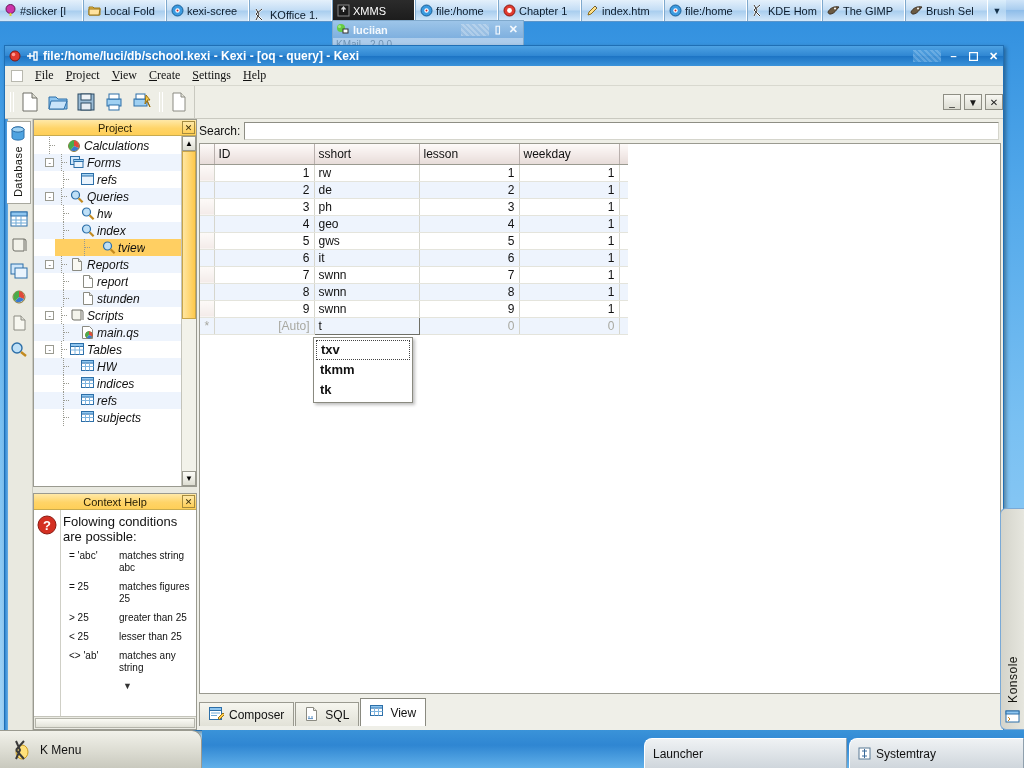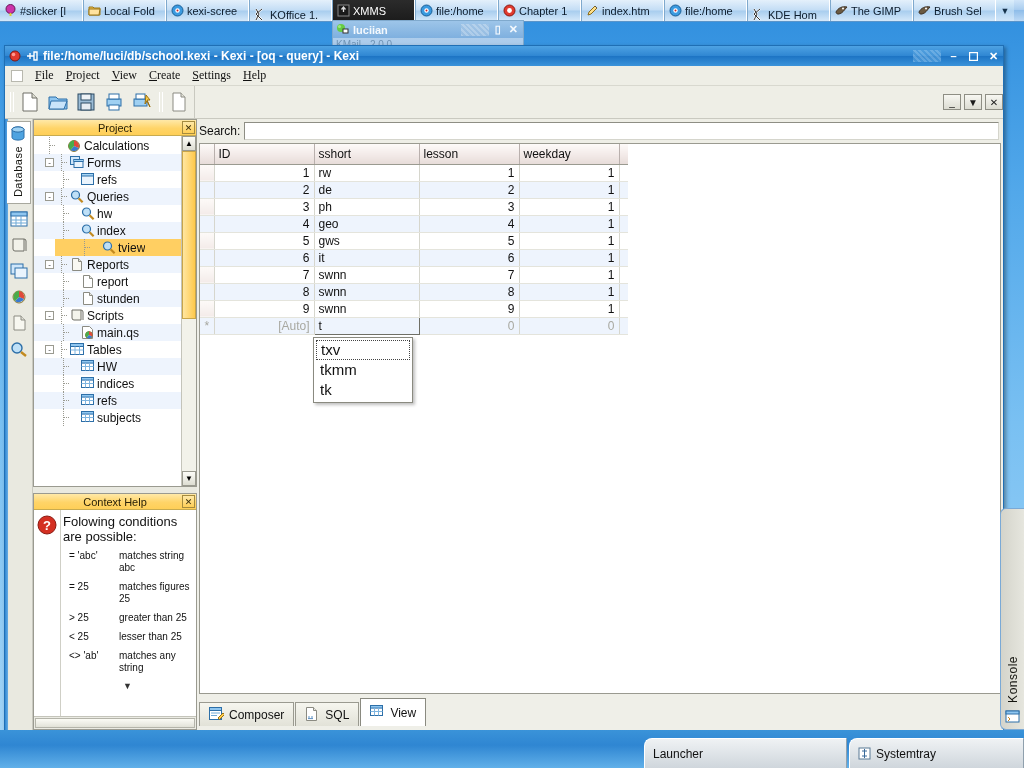--- a/index.html
+++ b/index.html
@@ -154,21 +154,21 @@
   }
   .panel-caption .closeb {
     position: absolute; right: 1px; top: 1px; width: 13px; height: 13px;
     border: 1px solid #a58b3e; background: linear-gradient(180deg,#ffe9a8,#ffcf57);
     display:flex;align-items:center;justify-content:center;font-size:9px;color:#3a2f0c;
   }
   .tree-wrap { flex: 1; display: flex; min-height: 0; background: #ffffff; }
   .tree { flex: 1; overflow: hidden; position: relative; padding-top: 1px;}
   .trow {
     height: 17px; display: flex; align-items: center; gap: 3px;
-    font-size: 12px; color: #111111; white-space: nowrap; padding-right:2px;
+    font-size: 12px; color: #111111; white-space: nowrap; padding-right:2px;font-style:italic;
   }
   .trow.alt { background: #eef4fd; }
   .trow.sel { background: #ffcf62; margin-left: 21px; }
   .t-indent { display:block; height:17px; }
   .expander {
     width: 9px; height: 9px; border: 1px solid #9a9a90; background: #ffffff;
     display: flex; align-items: center; justify-content: center;
     font-size: 8px; line-height: 7px; color: #333333; flex:0 0 9px;
   }
   .dots { width: 10px; height: 17px; flex:0 0 10px; position:relative;}
@@ -238,21 +238,21 @@
   tr.newrow td { color: #a8a8a0; }
   tr.newrow td.editing { color: #111; background:#ffffff; border:1px solid #6f6f66; }
 
   
   #completion {
     position: absolute; left: 113px; top: 193px; width: 100px;
     background: #ffffff; border: 1px solid #8a8a80;
     box-shadow: 2px 2px 3px rgba(0,0,0,.25);
     padding: 2px;
   }
-  #completion .citem { height: 20px; line-height: 20px; font-size: 15px; color: #111; padding: 0 4px; }
+  #completion .citem { height: 20px; line-height: 20px; font-size: 13px; color: #111; padding: 0 4px; font-weight: bold; }
   #completion .citem.cur { border: 1px dotted #444; height: 20px; line-height: 18px;}
 
   
   #viewtabs {
     height: 32px; flex: 0 0 32px; display: flex; align-items: flex-end;
     padding: 0 2px; gap: 0px; background:#efefe8;
   }
   .vtab {
     height: 24px; display: flex; align-items: center; gap: 5px;
     padding: 0 9px; font-size: 12px; color: #111;
@@ -390,21 +390,21 @@
     <div class="tb-item" style="width: 83px;">
       <span class="ic" style="width:13px;height:13px;flex:0 0 13px">
         <svg width="13" height="13" viewBox="0 0 13 13">
           <circle cx="6.5" cy="6.5" r="5.5" fill="#3a9ae0" stroke="#1b5f96"></circle>
           <circle cx="6.5" cy="6.5" r="2.2" fill="#ffffff"></circle>
           <circle cx="6.5" cy="6.5" r="1" fill="#cc2222"></circle>
         </svg>
       </span>
       <span class="tb-label">file:/home</span>
     </div>
-    <div class="tb-item" style="width: 83px; align-items: flex-end;">
+    <div class="tb-item" style="width: 75px;">
       <span class="ic" style="width:13px;height:13px;flex:0 0 13px">
         <svg width="13" height="13" viewBox="0 0 13 13">
           <path d="M2 1l3 5-3 6M2 6l6-5M2 6l6 6" stroke="#ffffff" stroke-width="2" fill="none"></path>
           <path d="M2 1l3 5-3 6M2 6l6-5M2 6l6 6" stroke="#333" stroke-width="1" fill="none"></path>
         </svg>
       </span>
       <span class="tb-label">KDE Hom</span>
     </div>
     <div class="tb-item" style="width: 83px;">
       <span class="ic" style="width:13px;height:13px;flex:0 0 13px">
@@ -1020,20 +1020,29 @@
   <span class="ic" style="width:16px;height:16px">
     <svg width="16" height="16" viewBox="0 0 16 16">
         <rect x="1" y="2" width="13" height="11" fill="#ffffff" stroke="#2d6fa8"></rect>
         <rect x="1" y="2" width="13" height="3" fill="#8fc6f0" stroke="#2d6fa8"></rect>
         <path d="M3 8l2 2-2 2" stroke="#d08a20" fill="none"></path>
       </svg>
   </span>
 </div>
 
 <div id="bottom-panel">
+  <div id="kmenu">
+    <span class="ic" style="width:24px;height:24px">
+      <svg width="24" height="24" viewBox="0 0 24 24">
+          <ellipse cx="12" cy="14" rx="6" ry="7" fill="#ffe07a" stroke="#c99a1c"></ellipse>
+          <path d="M6 3l4 9-4 9M6 12l8-9M6 12l8 9" stroke="#3a3a3a" stroke-width="2" fill="none"></path>
+        </svg>
+    </span>
+    <span>K Menu</span>
+  </div>
   <div id="panel-rest">
     <div class="desk-fill"></div>
     <div class="applet" style="width:203px;flex:0 0 203px;">
       <span>Launcher</span>
     </div>
     <div class="applet" style="width:175px;flex:0 0 175px;">
       <span class="ic">
         <svg width="13" height="13" viewBox="0 0 13 13">
             <rect x="1" y="1" width="11" height="11" fill="#ffffff" stroke="#5a7a96"></rect>
             <path d="M6.5 2v9M4 4h5M4 9h5" stroke="#3a6a9a"></path>

